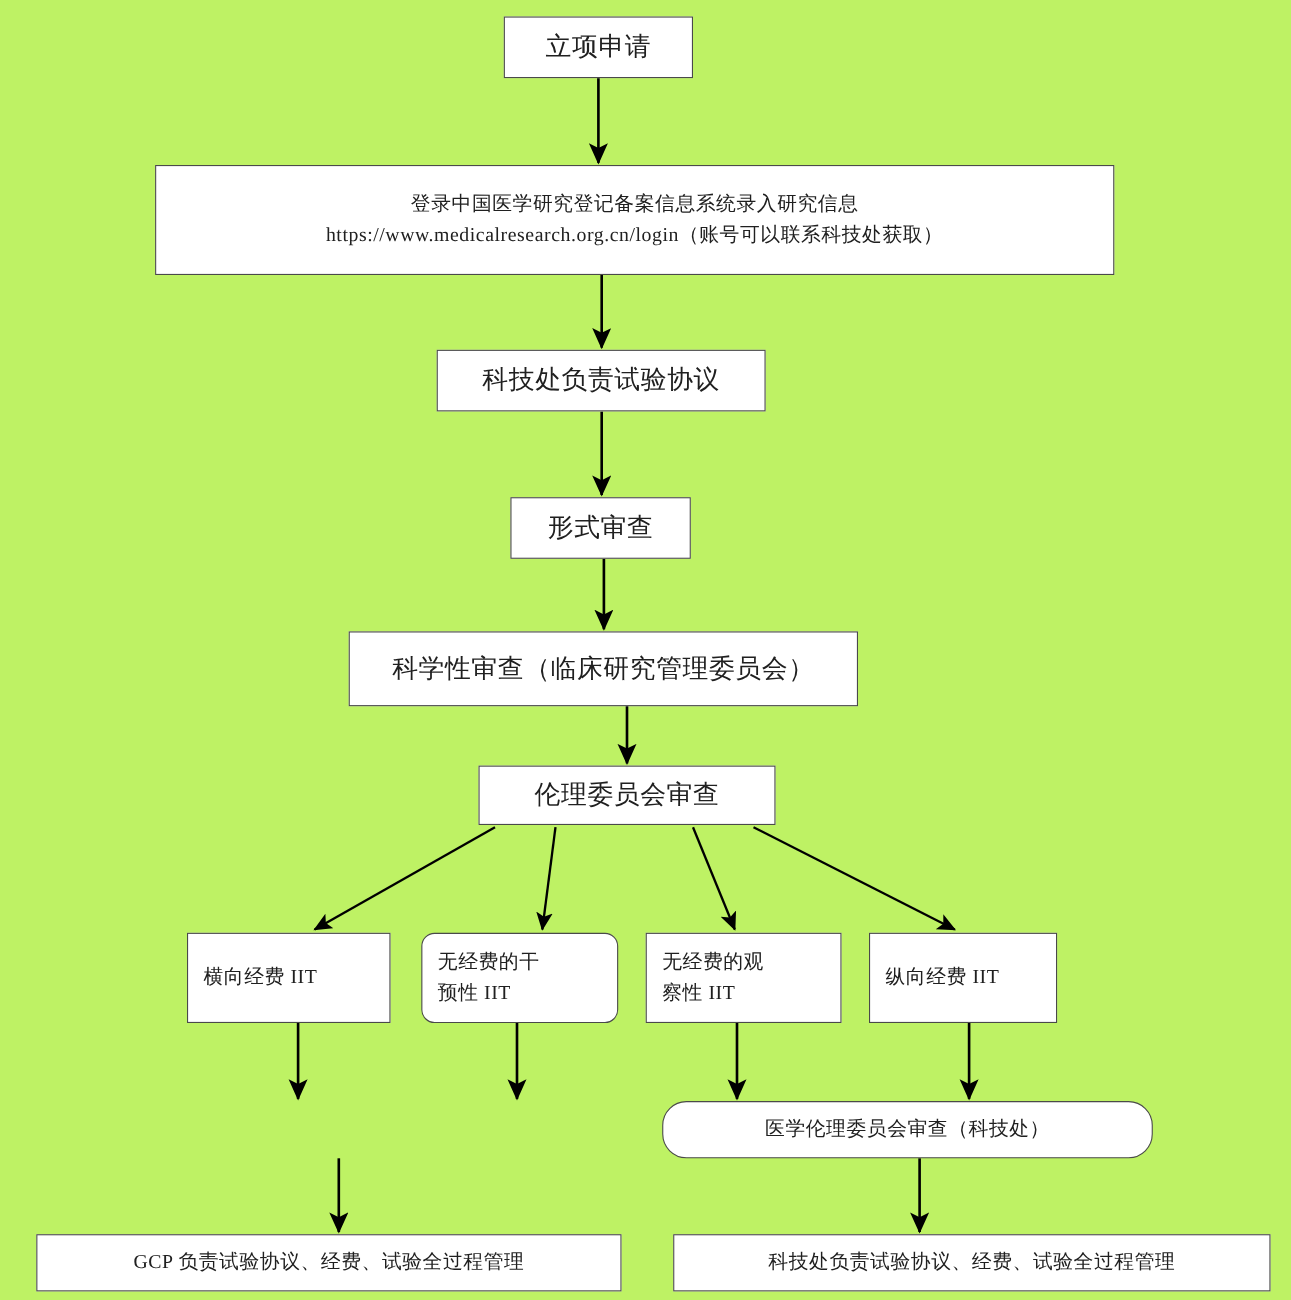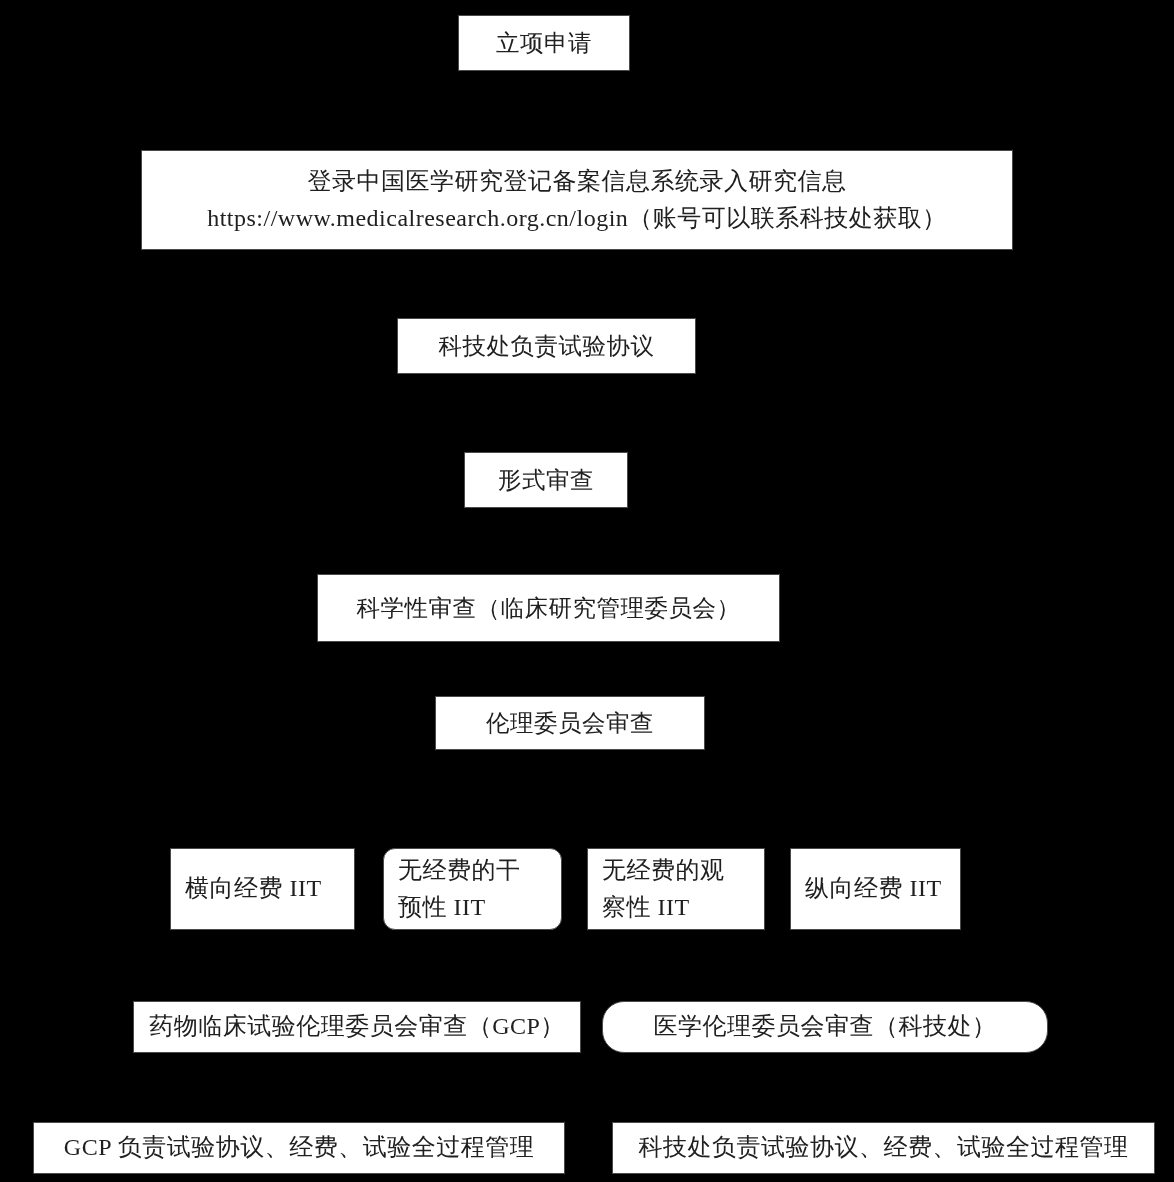--- a/index.html
+++ b/index.html
@@ -9,21 +9,21 @@
     background: #ffffff;
   }
   body {
     font-family: "Liberation Serif", "DejaVu Serif", serif;
     color: #1a1a1a;
   }
   #canvas {
     position: relative;
     width: 1174px;
     height: 1182px;
-    background: #000000;
+    background: #bef264;
     overflow: hidden;
   }
   svg.edges {
     position: absolute;
     left: 0;
     top: 0;
     width: 1174px;
     height: 1182px;
     pointer-events: none;
   }
@@ -40,21 +40,21 @@
     color: #202020;
     letter-spacing: 0.5px;
     z-index: 2;
   }
   .node .txt {
     display: block;
     width: 100%;
     white-space: pre-line;
   }
   .fs-24 { font-size: 23.5px; }
-  .fs-23 { font-size: 24px; }
+  .fs-23 { font-size: 18px; }
   .node.left-align .txt { text-align: left; padding-left: 14px; }
 </style>
 </head>
 <body>
 
 <div id="canvas">
   <svg class="edges" viewBox="0 0 1174 1182" xmlns="http://www.w3.org/2000/svg">
     <defs>
       <marker id="arrowhead" markerWidth="9" markerHeight="9" refX="7.4" refY="3.6" orient="auto" markerUnits="strokeWidth">
         <path d="M0,0 L8,3.6 L0,7.2 L1.8,3.6 Z" fill="#000000"></path>
@@ -115,23 +115,20 @@
 
   <div class="node fs-23 left-align" id="node-b3" style="left: 587px; top: 848px; width: 178px; height: 82px;">
     <span class="txt">无经费的观
 察性 IIT</span>
   </div>
 
   <div class="node fs-23 left-align" id="node-b4" style="left: 790px; top: 848px; width: 171px; height: 82px;">
     <span class="txt">纵向经费 IIT</span>
   </div>
 
-  <div class="node fs-23" id="node-n7" style="left: 133px; top: 1001px; width: 448px; height: 52px;">
-    <span class="txt">药物临床试验伦理委员会审查（GCP）</span>
-  </div>
 
   <div class="node fs-23" id="node-n8" style="left: 602px; top: 1001px; width: 446px; height: 52px; border-radius: 22px;">
     <span class="txt">医学伦理委员会审查（科技处）</span>
   </div>
 
   <div class="node fs-23" id="node-n9" style="left: 33px; top: 1122px; width: 532px; height: 52px;">
     <span class="txt">GCP 负责试验协议、经费、试验全过程管理</span>
   </div>
 
   <div class="node fs-23" id="node-n10" style="left: 612px; top: 1122px; width: 543px; height: 52px;">

